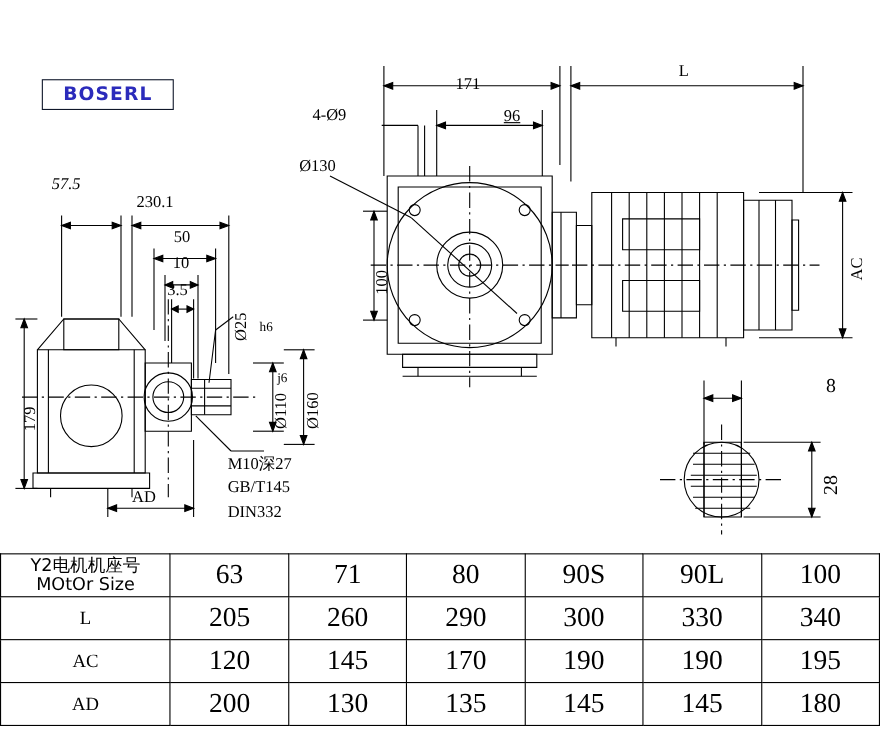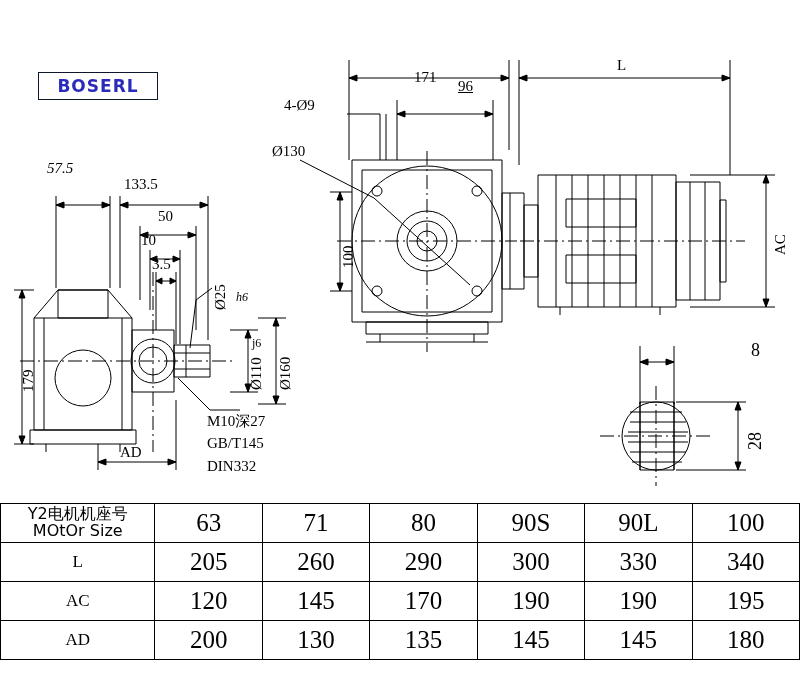--- a/index.html
+++ b/index.html
@@ -280,36 +280,36 @@
       <line x1="676" y1="402" x2="746" y2="402"></line>
       <line x1="676" y1="470" x2="746" y2="470"></line>
       <line x1="738" y1="402" x2="738" y2="470"></line>
       <path d="M738 402 l-3 8 h6 z" fill="#000"></path>
       <path d="M738 470 l-3 -8 h6 z" fill="#000"></path>
     </g>
   </svg>
 
   <div class="lbl" style="left:414px;top:69px;">171</div>
   <div class="lbl" style="left:617px;top:57px;">L</div>
-  <div class="lbl" style="left:458px;top:78px;text-decoration:underline;">96</div>
+  <div class="lbl" style="left:458px;top:98px;text-decoration:underline;">96</div>
   <div class="lbl" style="left:284px;top:97px;text-align:center;">4-Ø9</div>
   <div class="lbl" style="left:272px;top:143px;">Ø130</div>
   <div class="lbl vert" style="left:340px;top:268px;">100</div>
   <div class="lbl vert" style="left:772px;top:255px;">AC</div>
 
   <div class="lbl" style="left:47px;top:160px;font-style:italic;">57.5</div>
-  <div class="lbl" style="left:124px;top:176px;">133.5</div>
+  <div class="lbl" style="left:124px;top:176px;">230.1</div>
   <div class="lbl" style="left:158px;top:208px;">50</div>
-  <div class="lbl" style="left:141px;top:232px;text-align:center;">10</div>
+  <div class="lbl" style="left:157px;top:232px;text-align:center;">10</div>
   <div class="lbl" style="left:152px;top:256px;text-align:center;">3.5</div>
   <div class="lbl vert" style="left:20px;top:392px;">179</div>
   <div class="lbl" style="left:120px;top:444px;">AD</div>
 
   <div class="lbl vert" style="left:212px;top:310px;">Ø25</div>
-  <div class="lbl sm" style="left:236px;top:290px;font-style:italic;">h6</div>
+  <div class="lbl sm" style="left:236px;top:290px;">h6</div>
   <div class="lbl vert" style="left:248px;top:390px;">Ø110</div>
   <div class="lbl sm" style="left:252px;top:336px;">j6</div>
   <div class="lbl vert" style="left:277px;top:390px;">Ø160</div>
 
   <div class="lbl" style="left:207px;top:412px;">M10深27</div>
   <div class="lbl" style="left:207px;top:435px;">GB/T145</div>
   <div class="lbl" style="left:207px;top:458px;">DIN332</div>
 
   <div class="lbl" style="left:751px;top:340px;font-size:18px;">8</div>
   <div class="lbl vert" style="left:745px;top:450px;font-size:18px;">28</div>

